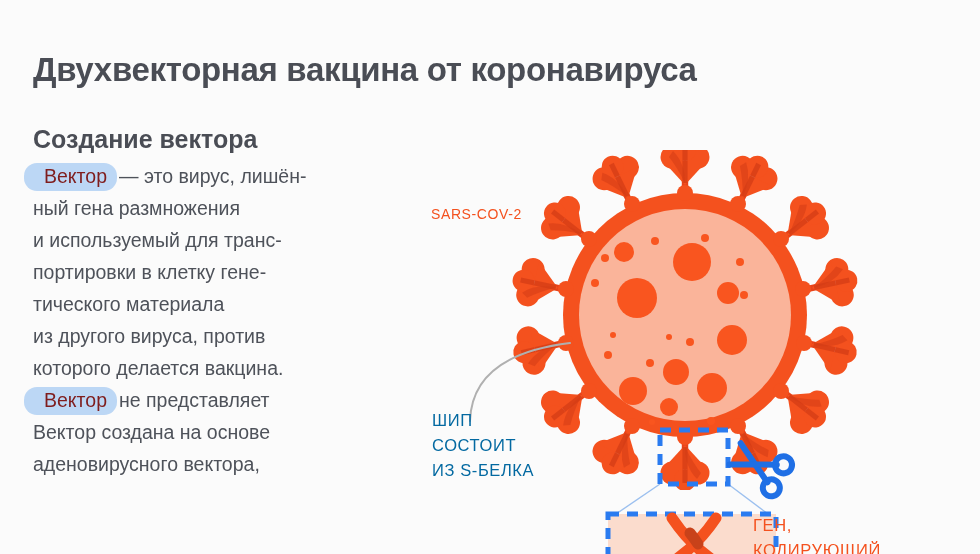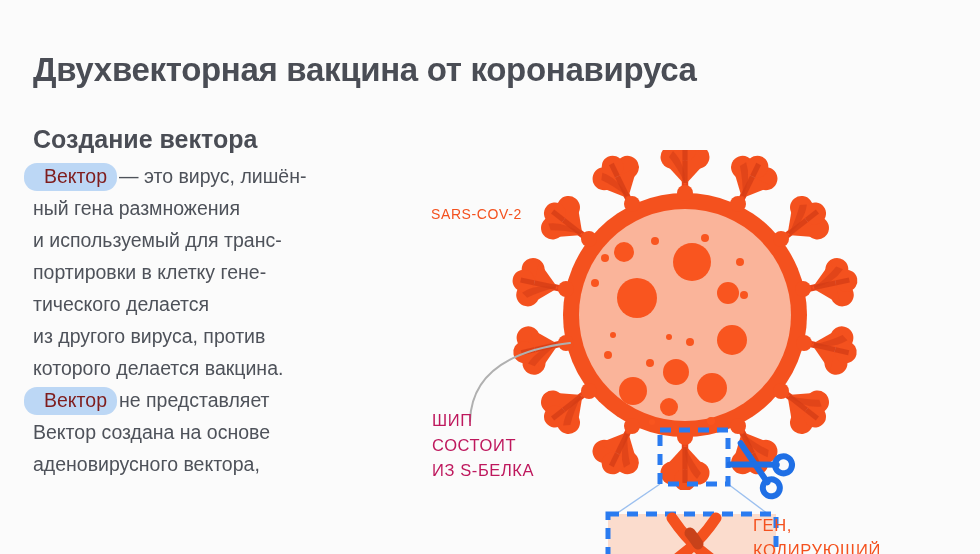--- a/index.html
+++ b/index.html
@@ -85,21 +85,21 @@
     color: #f4511e;
     white-space: nowrap;
   }
   .label-spike {
     position: absolute;
     left: 432px;
     top: 408px;
     font-size: 16.5px;
     letter-spacing: 0.6px;
     line-height: 25px;
-    color: #be185d;
+    color: #0369a1;
     text-transform: uppercase;
   }
   .label-spike .line { white-space: nowrap; }
 
   .label-gene {
     position: absolute;
     left: 753px;
     top: 513px;
     font-size: 16.5px;
     letter-spacing: 0.6px;
@@ -133,21 +133,21 @@
 
   <h1 class="page-title">Двухвекторная вакцина от коронавируса</h1>
 
   <h2 class="section-title">Создание вектора</h2>
 
   <div class="body-copy">
     <div class="line"><span class="pill">Вектор</span><span>— это вирус, лишён-</span></div>
     <div class="line">ный гена размножения</div>
     <div class="line">и используемый для транс-</div>
     <div class="line">портировки в клетку гене-</div>
-    <div class="line">тического делается</div>
+    <div class="line">тического материала</div>
     <div class="line">из другого вируса, против</div>
     <div class="line">которого делается вакцина.</div>
     <div class="line"><span class="pill">Вектор</span><span>не представляет</span></div>
     <div class="line">Вектор создана на основе</div>
     <div class="line">аденовирусного вектора,</div>
   </div>
 
   <div class="virus-wrap">
     <svg class="virus-svg" width="400" height="340" viewBox="0 0 400 340">
       <defs>

